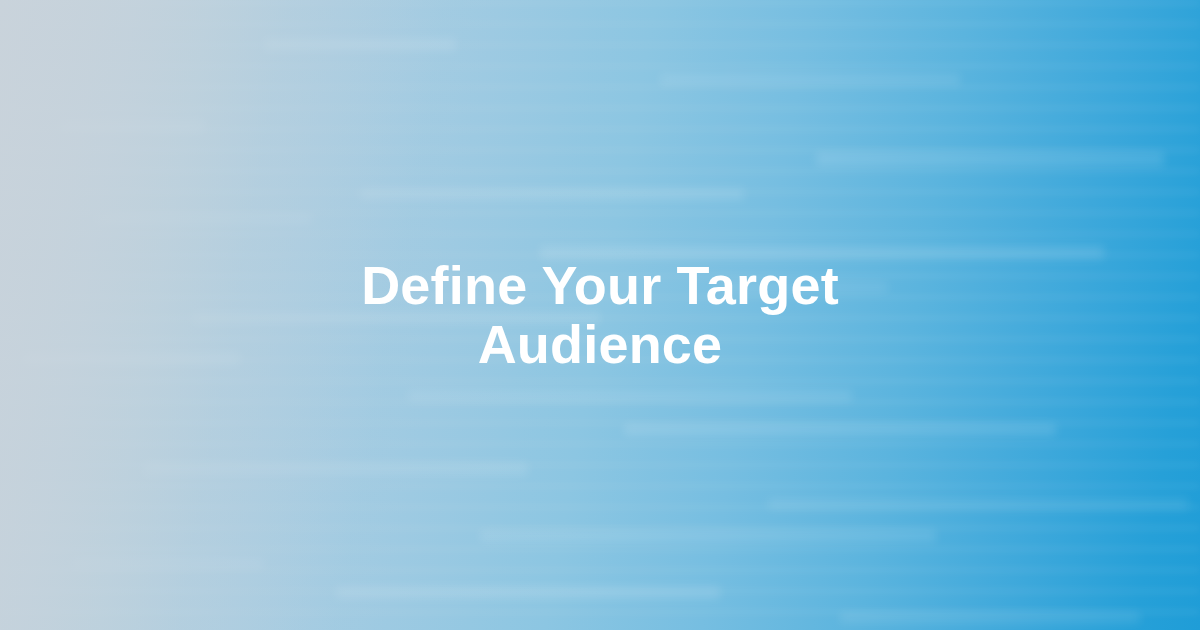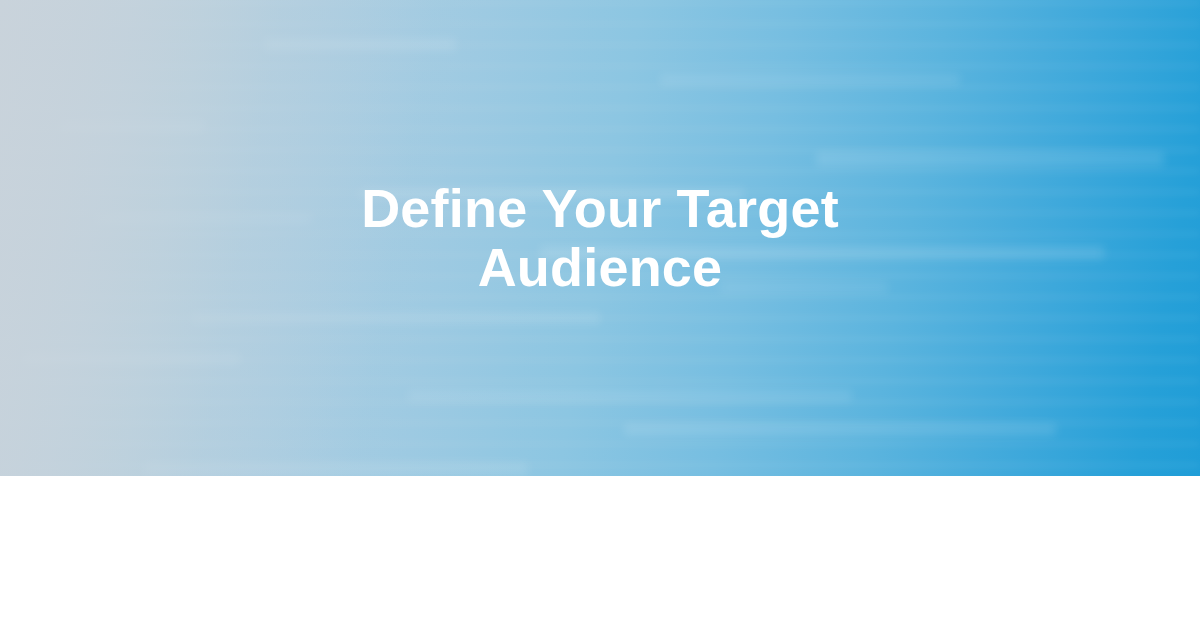--- a/index.html
+++ b/index.html
@@ -5,21 +5,21 @@
 <style>
   html, body {
     margin: 0;
     padding: 0;
     background: #ffffff;
   }
 
   .banner {
     position: relative;
     width: 1200px;
-    height: 476px;
+    height: 630px;
     overflow: hidden;
     font-family: "Liberation Sans", sans-serif;
     
     background: linear-gradient(
       100deg,
       #c9d3db 0%,
       #c4d2dc 8%,
       #bcd2de 16%,
       #aecee1 26%,
       #9dcae2 38%,

